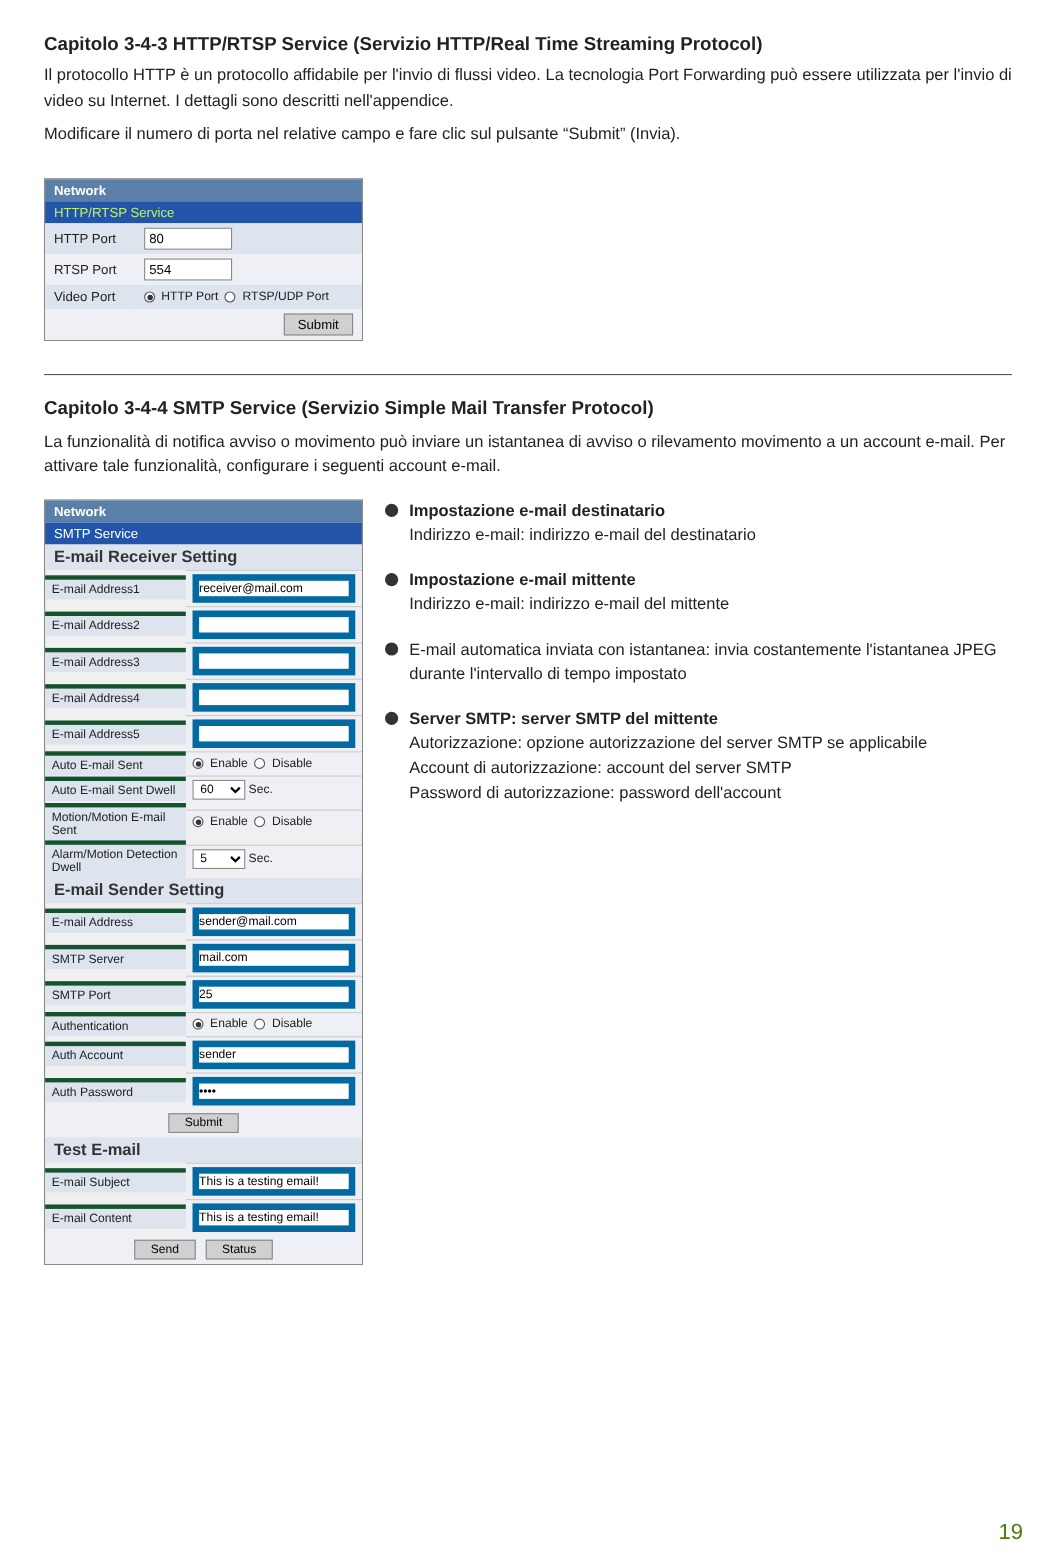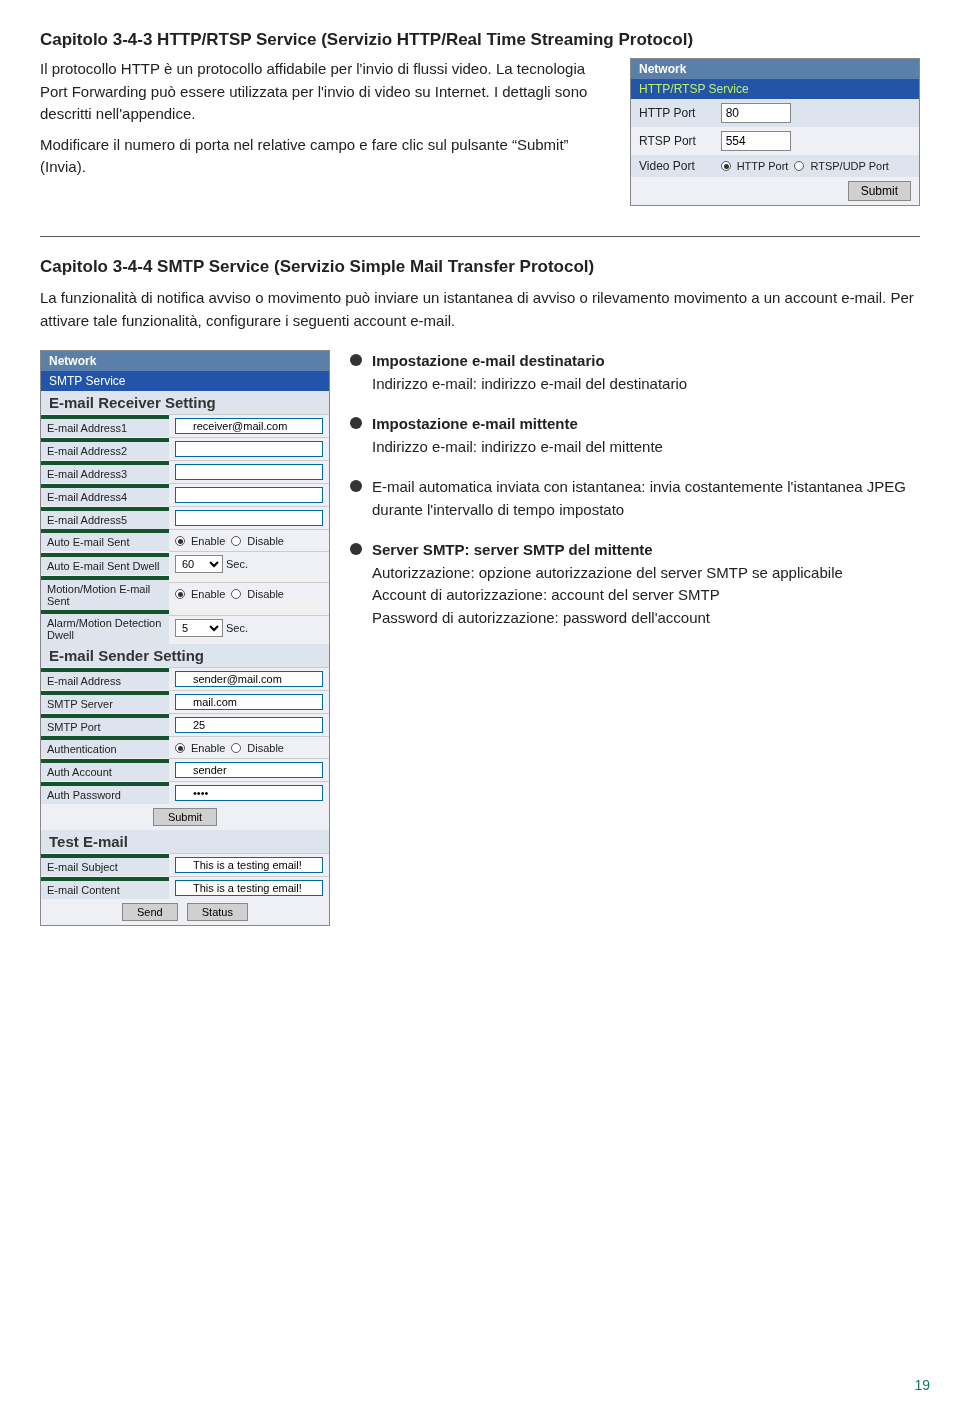--- a/index.html
+++ b/index.html
@@ -22,20 +22,21 @@
     }
     .section {
       margin-bottom: 28px;
     }
     
     .http-section {
       display: flex;
       gap: 20px;
       align-items: flex-start;
       margin-bottom: 30px;
+      flex-direction: column;
     }
     .http-text {
       flex: 1;
     }
     .network-box {
       border: 1px solid #888;
       background: #f0f0f0;
       padding: 0;
       width: 290px;
       flex-shrink: 0;
@@ -66,21 +67,21 @@
     .network-box table tr:nth-child(odd) {
       background: #dde4ee;
     }
     .network-box table tr:nth-child(even) {
       background: #eef0f5;
     }
     .net-input {
       border: 1px solid #888;
       background: white;
       padding: 2px 4px;
-      width: 70px;
+      width: 80px;
       font-size: 12px;
     }
     .radio-label {
       font-size: 11px;
     }
     .net-submit-row {
       background: #eef0f5;
       text-align: right;
       padding: 4px 8px;
     }
@@ -149,23 +150,23 @@
       flex: 1;
       background: #eef0f5;
       padding: 3px 6px;
       font-size: 11px;
       border-top: 1px solid #ccc;
       min-height: 22px;
       display: flex;
       align-items: center;
     }
     .smtp-input {
-      border: 1px solid #0369a1;
+      border: 6px solid #0369a1;
       background: white;
-      padding: 1px 17px;
+      padding: 1px 0;
       width: 100%;
       font-size: 11px;
     }
     .smtp-btn-row {
       background: #eef0f5;
       text-align: center;
       padding: 4px 8px;
     }
     .smtp-btn {
       background: #d0d0d0;
@@ -190,24 +191,24 @@
       flex-shrink: 0;
       margin-top: 4px;
       margin-right: 10px;
     }
     .bullet-text {
       flex: 1;
       line-height: 1.5;
     }
     .page-number {
       position: fixed;
-      bottom: 32px;
+      bottom: 20px;
       right: 30px;
-      font-size: 14px;
-      color: #0f766e;
+      font-size: 20px;
+      color: #4d7c0f;
     }
     .divider-line {
       border: none;
       border-top: 1px solid #555;
       margin: 20px 0;
     }
     .radio-group {
       display: flex;
       align-items: center;
       gap: 6px;

